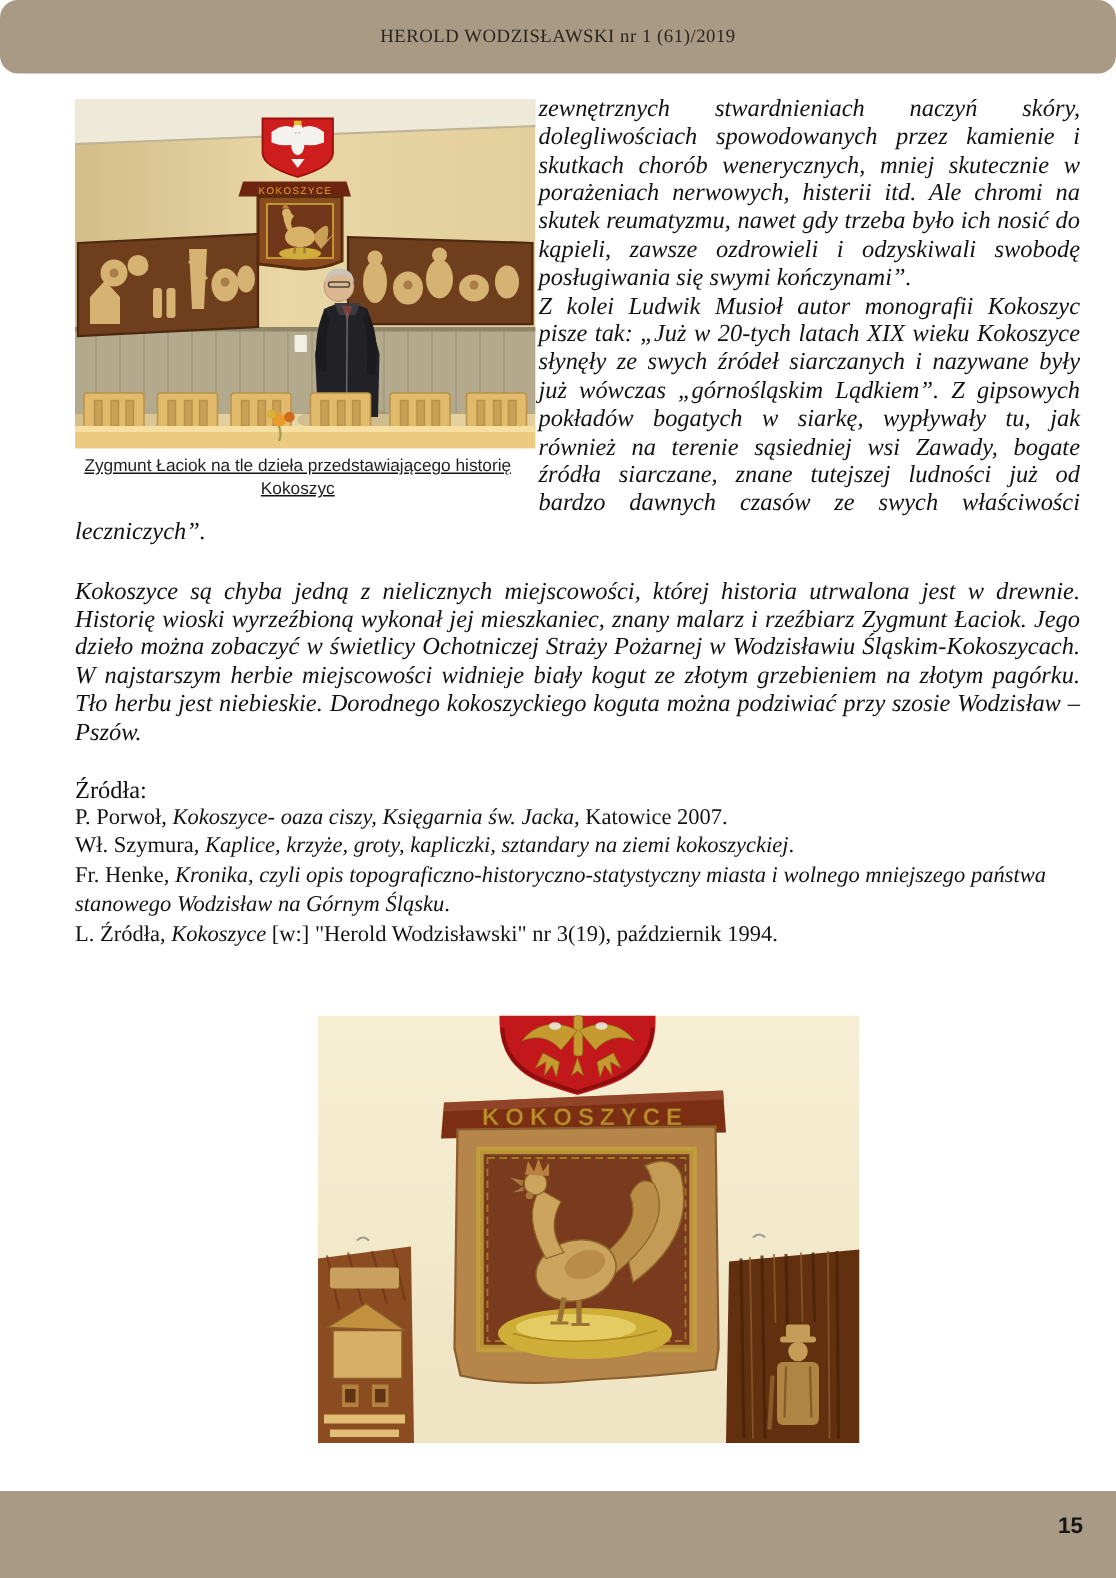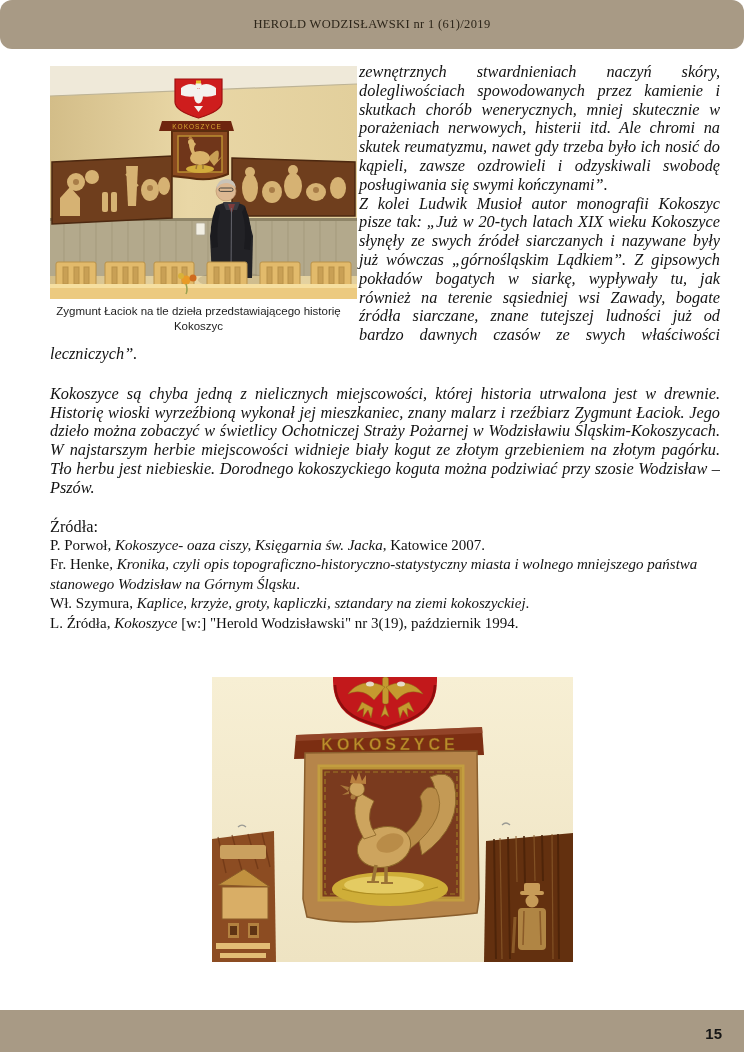--- a/index.html
+++ b/index.html
@@ -6,29 +6,29 @@
   body{
     position:relative;
     width:744px;height:1052px;
     background:#ffffff;
     overflow:hidden;
     font-family:"Liberation Serif", serif;
   }
   .band{position:absolute;left:0;width:744px;background:#a89a85;}
   .header-band{top:0;height:49px;display:flex;align-items:center;justify-content:center;border-radius:12px;}
   .page-title{font-size:12.5px;color:#2c2519;letter-spacing:.35px;}
-  .footer-band{bottom:0;height:42px;}
+  .footer-band{bottom:0;height:58px;}
   .page-num{
     position:absolute;right:22px;top:15px;
     font-family:"Liberation Sans",sans-serif;font-weight:bold;
     font-size:15px;color:#161616;
   }
   .content{position:absolute;left:50px;top:63px;width:670px;color:#121212;}
   .content p{margin:0;font-size:16.3px;line-height:18.8px;text-align:justify;font-style:italic;}
-  .photo1-fig{float:left;width:297px;margin:3px 12px 4px 0;}
+  .photo1-fig{float:left;width:297px;margin:3px 12px 4px 0;text-decoration:underline;}
   .photo1-fig svg{display:block;}
   .photo-caption{
     margin-top:5px;
     font-family:"Liberation Sans",sans-serif;
     font-size:11.5px;line-height:15px;text-align:center;color:#1d1d1d;
   }
   .para-kokoszyce{margin-top:21px !important;}
   .sources{margin-top:19px;}
   .sources-heading{font-size:16.3px;line-height:19px;}
   .source-item{font-size:15px;line-height:19.5px;}
@@ -217,22 +217,22 @@
     <figcaption class="photo-caption">Zygmunt Łaciok na tle dzieła przedstawiającego historię Kokoszyc</figcaption>
   </figure>
 
   <p>zewnętrznych stwardnieniach naczyń skóry, dolegliwościach spowodowanych przez kamienie i skutkach chorób wenerycznych, mniej skutecznie w porażeniach nerwowych, histerii itd. Ale chromi na skutek reumatyzmu, nawet gdy trzeba było ich nosić do kąpieli, zawsze ozdrowieli i odzyskiwali swobodę posługiwania się swymi kończynami”.</p>
   <p>Z kolei Ludwik Musioł autor monografii Kokoszyc pisze tak: „Już w 20-tych latach XIX wieku Kokoszyce słynęły ze swych źródeł siarczanych i nazywane były już wówczas „górnośląskim Lądkiem”. Z gipsowych pokładów bogatych w siarkę, wypływały tu, jak również na terenie sąsiedniej wsi Zawady, bogate źródła siarczane, znane tutejszej ludności już od bardzo dawnych czasów ze swych właściwości leczniczych”.</p>
   <p class="para-kokoszyce">Kokoszyce są chyba jedną z nielicznych miejscowości, której historia utrwalona jest w drewnie. Historię wioski wyrzeźbioną wykonał jej mieszkaniec, znany malarz i rzeźbiarz Zygmunt Łaciok. Jego dzieło można zobaczyć w świetlicy Ochotniczej Straży Pożarnej w Wodzisławiu Śląskim-Kokoszycach. W najstarszym herbie miejscowości widnieje biały kogut ze złotym grzebieniem na złotym pagórku. Tło herbu jest niebieskie. Dorodnego kokoszyckiego koguta można podziwiać przy szosie Wodzisław – Pszów.</p>
 
   <div class="sources">
     <div class="sources-heading">Źródła:</div>
     <div class="source-item"><span>P. Porwoł, </span><i>Kokoszyce- oaza ciszy, Księgarnia św. Jacka</i><span>, Katowice 2007.</span></div>
+    <div class="source-item"><span>Wł. Szymura, </span><i>Kaplice, krzyże, groty, kapliczki, sztandary na ziemi kokoszyckiej</i><span>.</span></div>
     <div class="source-item"><span>Fr. Henke, </span><i>Kronika, czyli opis topograficzno-historyczno-statystyczny miasta i wolnego mniejszego państwa stanowego Wodzisław na Górnym Śląsku</i><span>.</span></div>
-    <div class="source-item"><span>Wł. Szymura, </span><i>Kaplice, krzyże, groty, kapliczki, sztandary na ziemi kokoszyckiej</i><span>.</span></div>
     <div class="source-item"><span>L. Źródła, </span><i>Kokoszyce</i><span> [w:] "Herold Wodzisławski" nr 3(19), październik 1994.</span></div>
   </div>
 </div>
 
 <div class="photo2">
   <svg width="361" height="285" viewBox="0 0 361 285">
     <defs>
       <linearGradient id="wall2" x1="0" y1="0" x2="0" y2="1">
         <stop offset="0" stop-color="#f7efd4"></stop>
         <stop offset="1" stop-color="#eee3c2"></stop>

